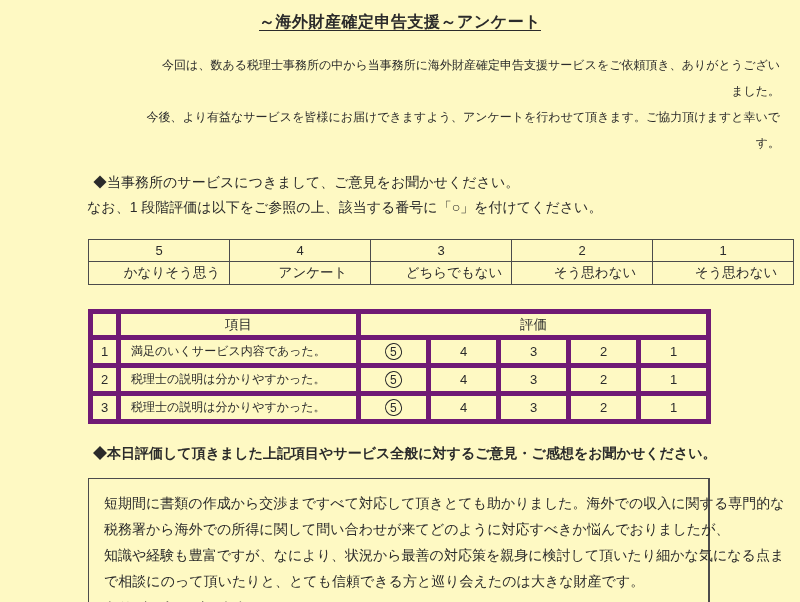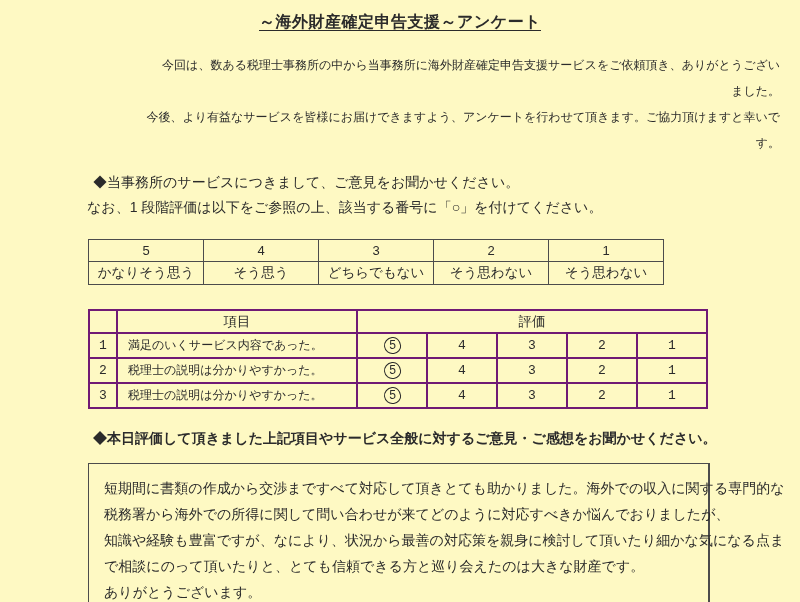--- a/index.html
+++ b/index.html
@@ -55,34 +55,33 @@
     margin:19px 0 0 88px;
     table-layout:fixed;
   }
   table.scale td {
     border:1px solid #4c4c4c;
     width:114px;
     text-align:center;
     padding:0;
   }
   table.scale tr.nums td   { height:21px; font-size:13px; }
-  table.scale tr.labels td { height:22px; font-size:13.5px; }
+  table.scale tr.labels td { height:22px; font-size:13.5px;padding-left:26px; }
 
   
   table.survey {
     border-collapse:collapse;
     margin:24px 0 0 88px;
     table-layout:fixed;
   }
   table.survey td {
-    border:2px solid #701a75;
+    border:5px solid #701a75;
     text-align:center;
     padding:0;
     font-size:13px;
-    font-family:Liberation Mono, monospace;
   }
   table.survey col.c-num  { width:28px; }
   table.survey col.c-item { width:240px; }
   table.survey col.c-r    { width:70px; }
   table.survey tr.head td { height:21px; font-size:13.5px; }
   table.survey tr.row td  { height:23px; }
   table.survey td.item-cell {
     text-align:left;
     padding-left:10px;
     font-size:12px;
@@ -142,21 +141,21 @@
     <tbody>
         <tr class="nums">
       <td>5</td>
       <td>4</td>
       <td>3</td>
       <td>2</td>
       <td>1</td>
     </tr>
     <tr class="labels">
       <td>かなりそう思う</td>
-      <td>そう思う</td>
+      <td>アンケート</td>
       <td>どちらでもない</td>
       <td>そう思わない</td>
       <td>そう思わない</td>
     </tr>
   </tbody>
     </table>
 
   <table class="survey">
     <colgroup>
       <col class="c-num">

